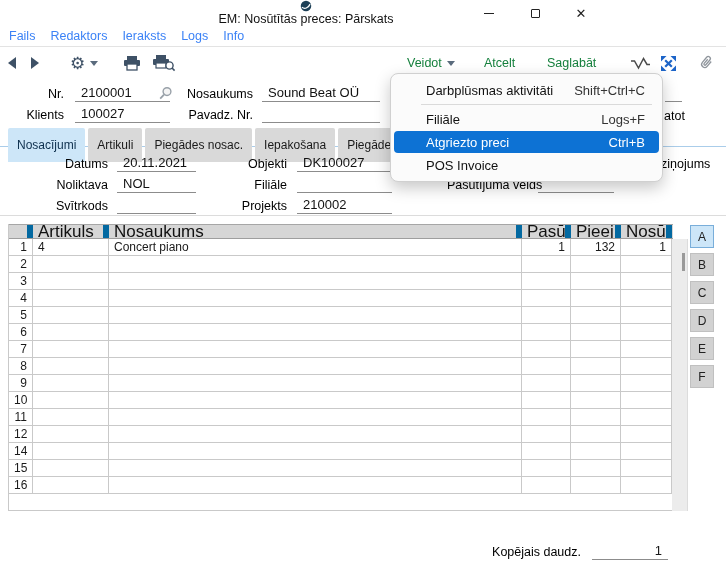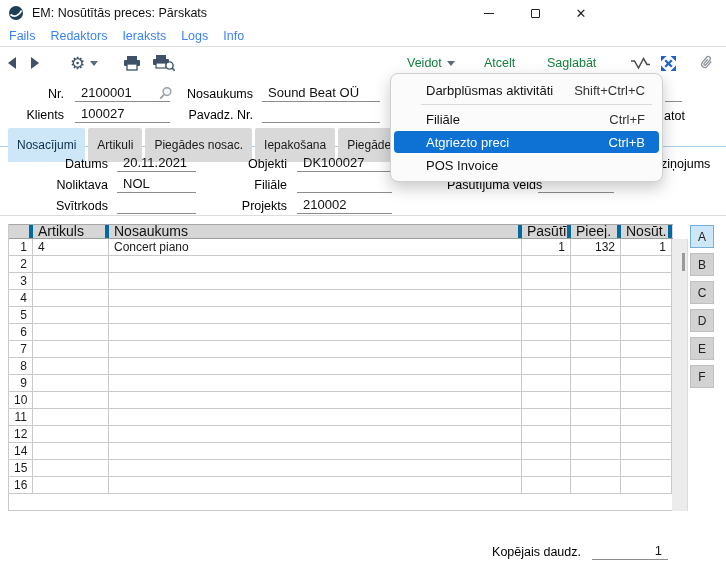--- a/index.html
+++ b/index.html
@@ -1,21 +1,21 @@
 <!DOCTYPE html>
 <html><head>
 <meta charset="utf-8">
 <style>
   * { margin:0; padding:0; box-sizing:border-box; }
   html,body { width:726px; height:576px; }
   body { font-family:"Liberation Sans", sans-serif; background:#ffffff; color:#1a1a1a; position:relative; overflow:hidden; }
   .abs { position:absolute; }
 
   
-  .titlebar { position:absolute; left:0; top:0; width:604px; height:26px; background:#ffffff; display:flex; align-items:center; }
+  .titlebar { position:absolute; left:0; top:0; width:604px; height:26px; background:#ffffff; display:flex; align-items:center;flex-direction:column; }
   .app-icon { margin-left:8px; width:16px; height:16px; }
   .title-text { margin-left:8px; font-size:12.5px; color:#111; }
   .win-controls { position:absolute; right:0; top:0; height:26px; display:flex; }
   .win-btn { width:46px; height:26px; display:flex; align-items:center; justify-content:center; color:#222; }
   .min-glyph { width:10px; height:0; border-top:1px solid #222; display:block; }
   .max-glyph { width:9px; height:9px; border:1px solid #222; border-radius:1px; display:block; }
   .close-glyph { font-size:13px; line-height:13px; color:#222; }
 
   
   .menubar { position:absolute; left:0; top:26px; width:726px; height:21px; display:flex; align-items:center; gap:15px; padding-left:9px; border-bottom:1px solid #e3e3e3; font-size:12.5px; }
@@ -43,21 +43,21 @@
   
   .hsep { position:absolute; left:0; top:215px; width:726px; border-top:1px solid #dcdcdc; }
 
   
   .frag { position:absolute; font-size:12.5px; color:#000; white-space:nowrap; }
   .frag-line { position:absolute; border-top:1px solid #8c8c8c; }
 
   
   .table { position:absolute; left:8px; top:224px; width:680px; height:287px; border-left:1px solid #c9c9c9; border-bottom:1px solid #c9c9c9; }
   .thead { display:grid; grid-template-columns:24px 76px 413px 49px 50px 51px; height:15px; background:#d6d6d6; border-top:1px solid #a6a6a6; border-bottom:1px solid #9e9e9e; width:664px; }
-  .thead .hc { font-size:14px; line-height:13px; color:#111; border-right:4px solid #0369a1; padding:0 5px; overflow:hidden; }
+  .thead .hc { font-size:17px; line-height:13px; color:#111; border-right:6px solid #0369a1; padding:0 5px; overflow:hidden; }
   .thead .hc.r { text-align:right; }
   .trow { display:grid; grid-template-columns:24px 76px 413px 49px 50px 51px; height:17px; width:664px; background:#fff; }
   .trow .tc { font-size:12px; line-height:16px; border-right:1px solid #c9c9c9; border-bottom:1px solid #c9c9c9; padding:0 5px; white-space:nowrap; overflow:hidden; }
   .trow .tc.r { text-align:right; }
   .vscroll { position:absolute; right:0; top:15px; width:16px; height:272px; background:#ececec; border-right:1px solid #dcdcdc; }
   .vthumb { position:absolute; left:10px; top:14px; width:3px; height:18px; background:#9a9a9a; }
 
   
   .side-buttons { position:absolute; left:690px; top:225px; width:24px; }
   .sbtn { width:24px; height:23px; margin-bottom:5px; background:#d2d2d2; border:1px solid #c0c0c0; font-size:12px; color:#222; display:flex; align-items:center; justify-content:center; }
@@ -361,21 +361,21 @@
 <div class="footer-field">1</div>
 
 <div class="dropdown">
     <div class="ditem">
       <span>Darbplūsmas aktivitāti</span>
       <span class="short">Shift+Ctrl+C</span>
     </div>
     <div class="dsep"></div>
     <div class="ditem">
       <span>Filiāle</span>
-      <span class="short">Ctrl+F</span>
+      <span class="short">Logs+F</span>
     </div>
     <div class="ditem hl">
       <span>Atgriezto preci</span>
       <span class="short">Ctrl+B</span>
     </div>
     <div class="ditem">
       <span>POS Invoice</span>
       <span class="short"></span>
     </div>
   </div>

